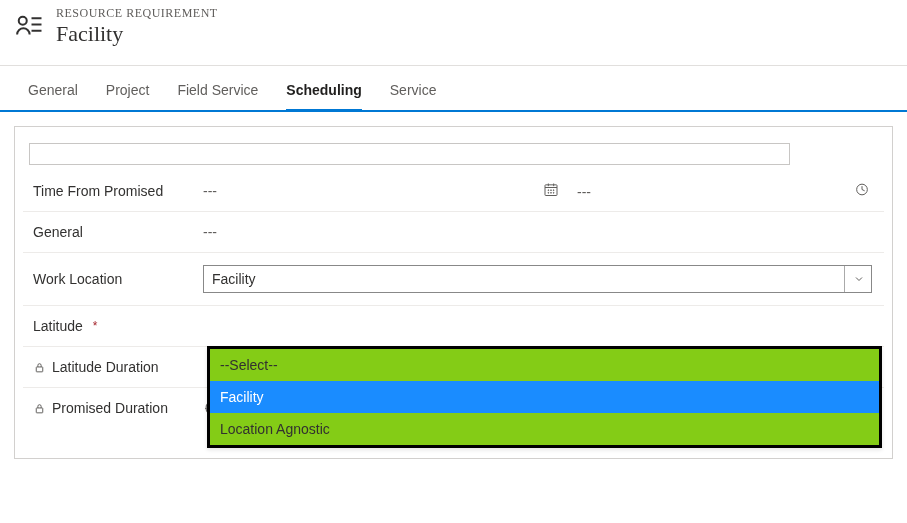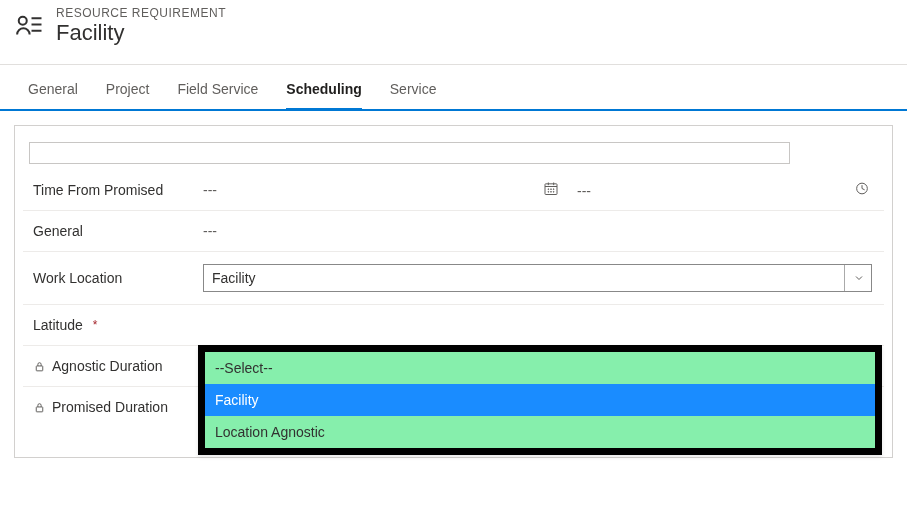--- a/index.html
+++ b/index.html
@@ -9,20 +9,21 @@
     font-size: 14px;
     color: #323130;
     background: #fff;
     width: 907px;
   }
   .header {
     display: flex;
     align-items: flex-start;
     padding: 6px 14px 18px 14px;
     gap: 12px;
+    font-family: Liberation Serif, serif;
   }
   .header-icon svg { width: 30px; height: 30px; display:block; margin-top:6px; }
   .header-texts { display:flex; flex-direction:column; }
   .header-label { font-size: 12px; letter-spacing: 0.5px; color: #605e5c; }
   .header-title { font-size: 22px; color: #323130; margin-top: 0px; }
   .sep-line { height:1px; background:#e1dfdd; }
   .tabs {
     display:flex;
     gap: 28px;
     padding: 10px 14px 0 28px;
@@ -110,25 +111,25 @@
     display:flex;
     align-items:center;
     justify-content:space-between;
     padding:0 6px 0 8px;
     margin-right:2px;
   }
   .select-box .chev { border-left:1px solid #aaa; padding-left:8px; height:100%; display:flex; align-items:center; }
   .select-box .chev svg{ width:12px; height:12px; }
   .dropdown {
     position:absolute;
-    left:183px;
+    left:192px;
     right:10px;
     top:219px;
-    border:7px solid #000000;
-    background:#86efac;
+    border:3px solid #000000;
+    background:#84cc16;
     z-index:10;
     box-shadow:0 2px 4px rgba(0,0,0,0.1);
   }
   .dropdown-option {
     padding:8px 10px;
     font-size:14px;
     color:#323130;
     cursor:pointer;
   }
   .dropdown-option.selected {
@@ -228,21 +229,21 @@
   </div>
 
   <div class="row">
     <div class="row-label">
       <span class="lock-icon">
         <svg viewBox="0 0 24 24" fill="none" stroke="#605e5c" stroke-width="1.8">
             <rect x="6" y="11" width="12" height="9" rx="1"></rect>
             <path d="M9 11V8a3 3 0 0 1 6 0v3"></path>
           </svg>
       </span>
-      <span>Agnostic Duration</span>
+      <span>Latitude Duration</span>
     </div>
   </div>
 
   <div class="row noborder">
     <div class="row-label">
       <span class="lock-icon">
         <svg viewBox="0 0 24 24" fill="none" stroke="#605e5c" stroke-width="1.8">
             <rect x="6" y="11" width="12" height="9" rx="1"></rect>
             <path d="M9 11V8a3 3 0 0 1 6 0v3"></path>
           </svg>

